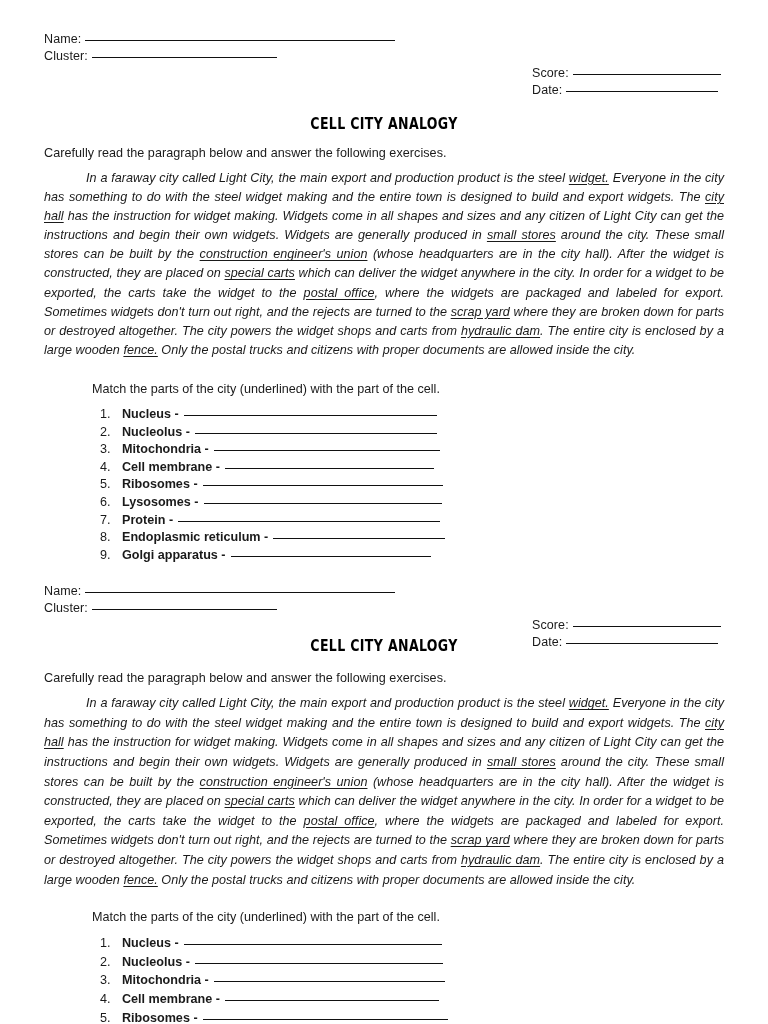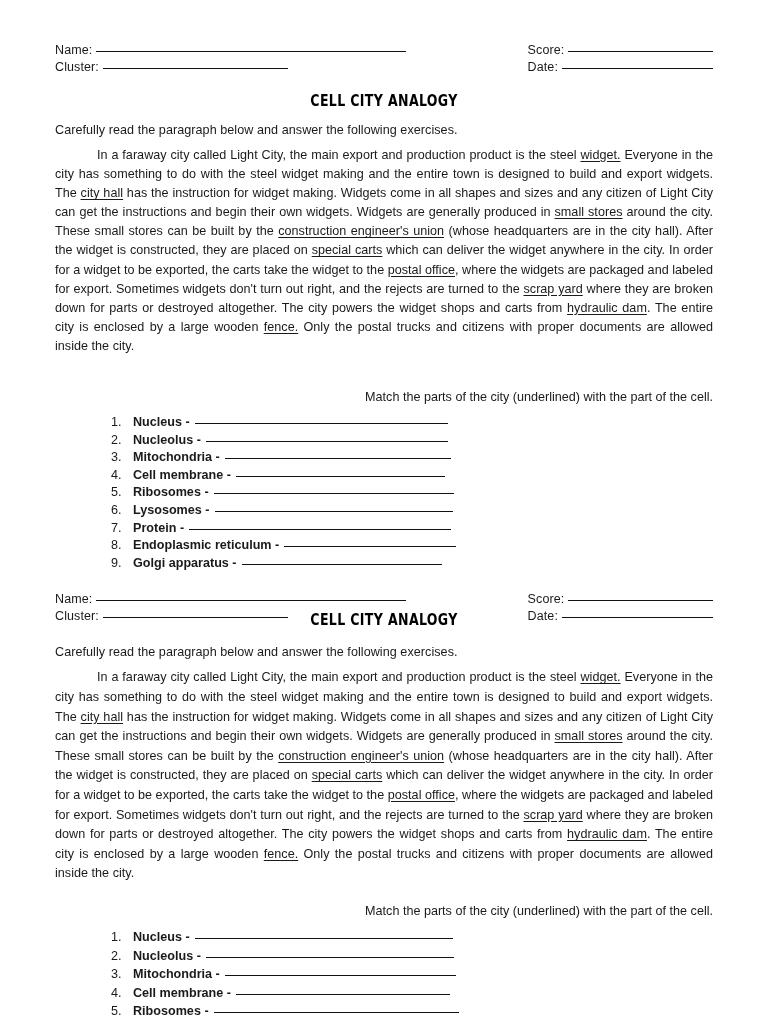--- a/index.html
+++ b/index.html
@@ -14,21 +14,21 @@
     font-family: "Liberation Sans", sans-serif;
     color: #1a1a1a;
     overflow: hidden;
   }
 
   .page {
     position: relative;
     width: 768px;
     height: 1024px;
     background: #ffffff;
-    padding: 11px;
+    padding: 0;
     box-sizing: border-box;
   }
 
   .sheet {
     padding: 0 44px;
     box-sizing: border-box;
   }
 
   .sheet-1 { padding-top: 31px; }
   .sheet-2 { padding-top: 19px; }
@@ -38,20 +38,21 @@
     display: flex;
     justify-content: space-between;
     align-items: flex-start;
     width: 100%;
   }
   .hdr-col-left { width: 60%; }
   .hdr-col-right {
     width: 30%;
     padding-left: 12px;
     box-sizing: border-box;
+    margin-top: 34px;
   }
   .field {
     display: flex;
     align-items: baseline;
     font-size: 12.5px;
     line-height: 17px;
     letter-spacing: 0.1px;
     white-space: nowrap;
   }
   .field-label { flex: 0 0 auto; }
@@ -92,35 +93,35 @@
   .intro-2 { margin: 14px 0 0 0; }
 
   
   .para {
     text-align: justify;
     text-justify: inter-word;
     font-size: 12.6px;
     letter-spacing: 0.02px;
     text-indent: 42px;
     margin: 7px 0 0 0;
+    font-style: italic;
   }
   .para-1 { line-height: 19.1px; }
   .para-2 { line-height: 19.6px; }
   .para u {
     text-decoration: underline;
     text-underline-offset: 1.5px;
   }
 
   
   .match {
     font-size: 12.6px;
     line-height: 18px;
-    margin: 32px 0 0 0;
+    margin: 20px 0 0 0;
     padding-left: 48px;
-    text-align: right;
   }
   .match-2 { margin-top: 18px; }
 
   
   .items {
     margin: 8px 0 0 0;
     padding: 0 0 0 56px;
     list-style: none;
   }
   .item {

